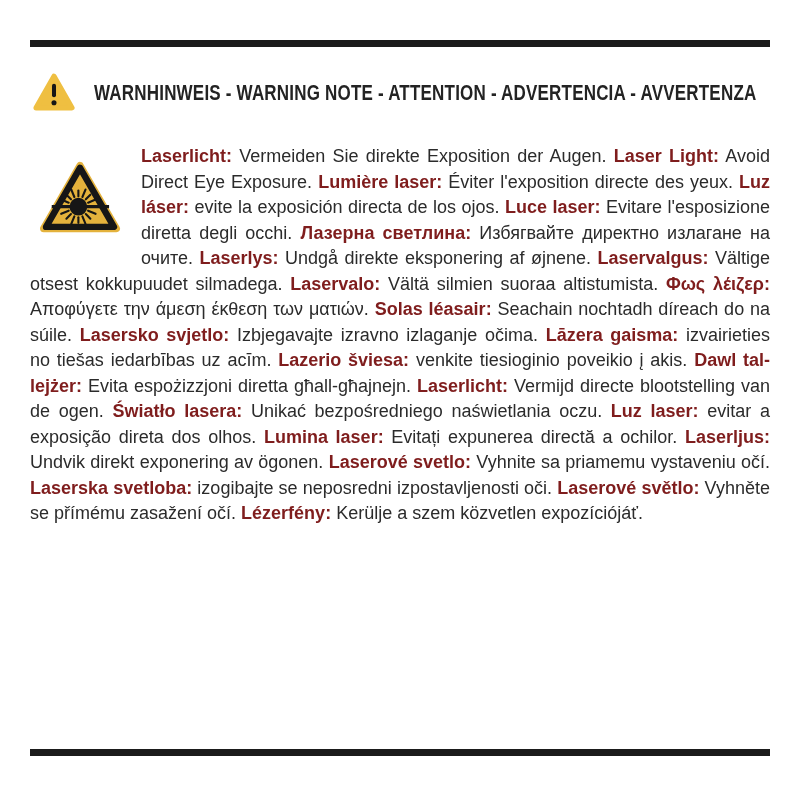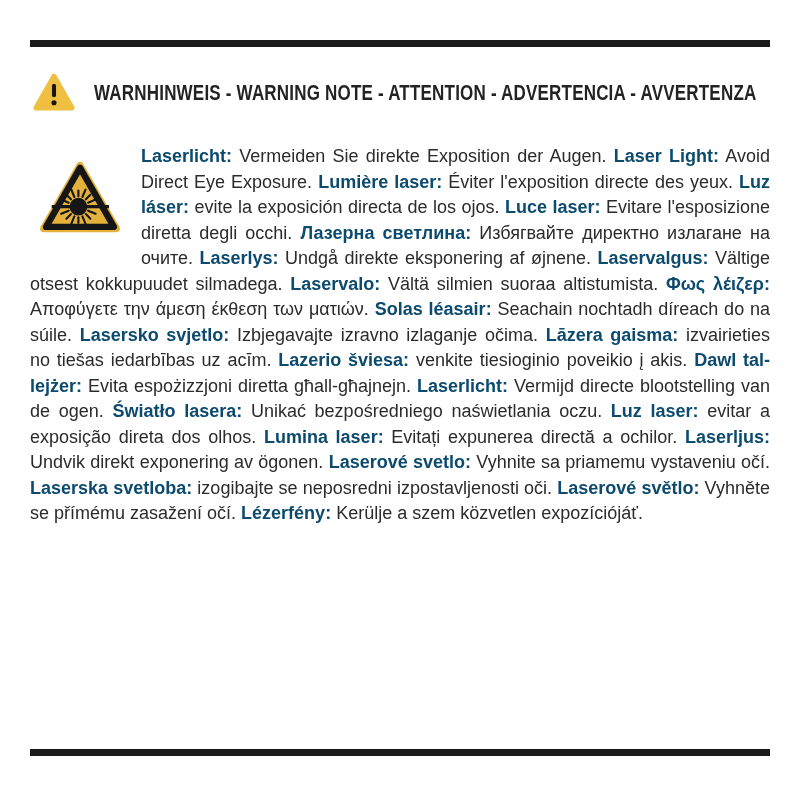--- a/index.html
+++ b/index.html
@@ -53,21 +53,21 @@
     text-align: justify;
     color: #2b2b2b;
   }
   .laser-float {
     float: left;
     width: 92px;
     height: 96px;
     margin: 8px 11px 4px 8px;
   }
   .laser-float svg { width: 84px; height: 90px; display: block; }
-  .warning-body b { color: #0c4a6e; }
+  .warning-body b { color: #7f1d1d; }
 </style>
 </head>
 <body>
 
 <div class="page">
 
   <div class="rule top"></div>
 
   <div class="note-header">
     <span>

